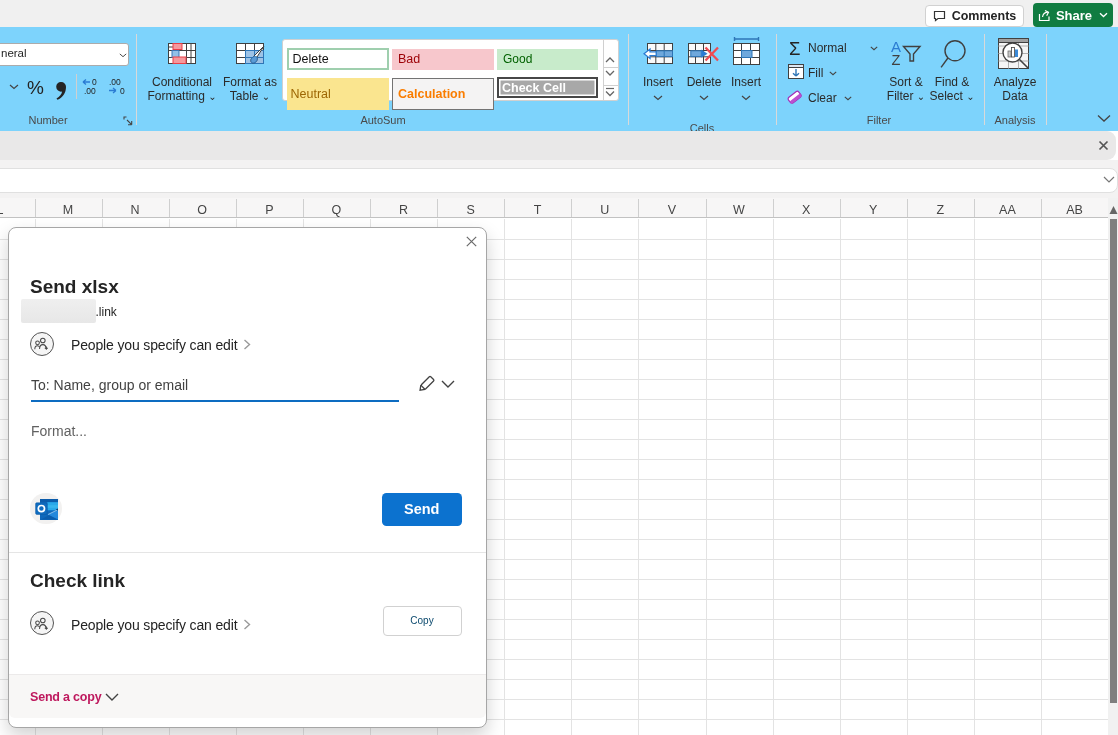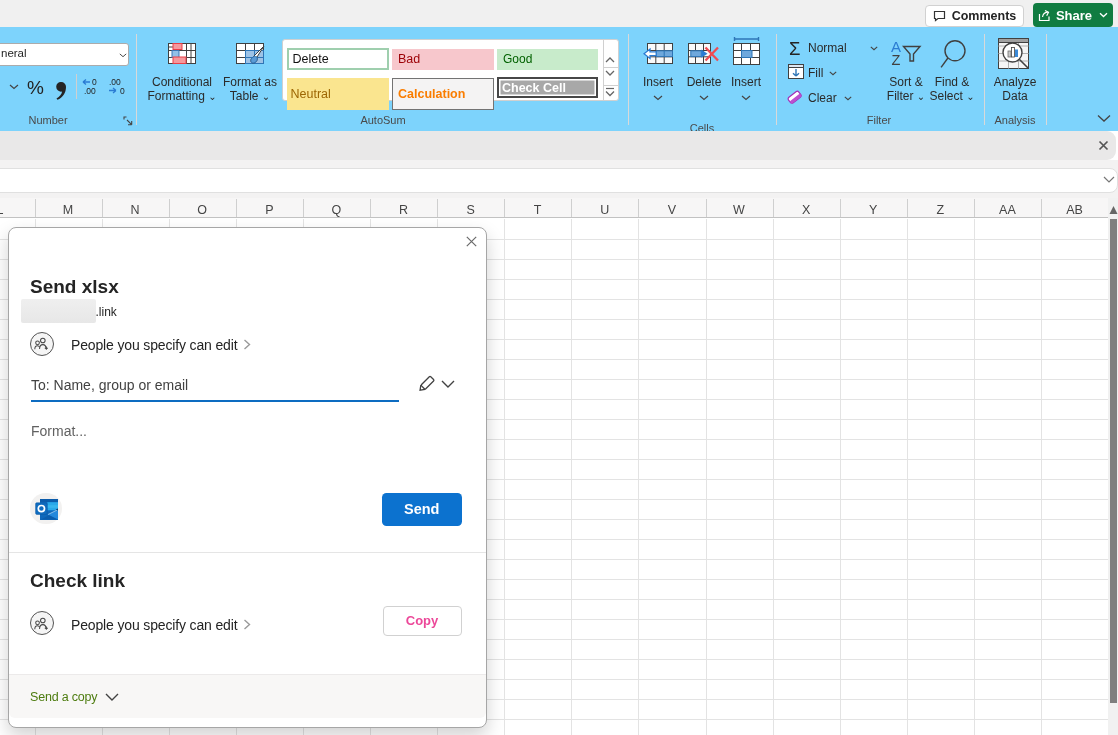--- a/index.html
+++ b/index.html
@@ -400,21 +400,21 @@
   <circle cx="4" cy="6.6" r="2.1" fill="none" stroke="#474747" stroke-width="1.15"></circle>
   <path d="M0.9 13.9 c0-2.4 1.2-3.9 3-3.9 c1.1 0 2 0.6 2.5 1.6" fill="none" stroke="#474747" stroke-width="1.15"></path>
   <path d="M12.2 12.6 h3.6 M14 10.8 v3.6" stroke="#474747" stroke-width="1.15"></path>
 </svg>
 <div class="abs" style="left:71px;top:616.8px;font-size:14px;letter-spacing:-0.15px;color:#242424">People you specify can edit</div>
 <svg class="abs" style="left:243px;top:619px" width="8" height="11" viewBox="0 0 8 11">
     <path d="M1.5 1 l5 4.5 l-5 4.5" fill="none" stroke="#9a9a9a" stroke-width="1.4"></path>
   </svg>
 
 <div class="abs" style="left:382.5px;top:605.5px;width:79px;height:30px;background:#fff;border:1px solid #d1d1d1;border-radius:4px;display:flex;align-items:center;justify-content:center">
-    <span style="color:#ec4899;font-size:13px;font-weight:bold">Copy</span>
+    <span style="color:#0c4a6e;font-size:10px;font-weight:normal">Copy</span>
   </div>
 
 <div class="abs" style="left:9px;top:673.8px;width:476.5px;height:1px;background:#eceaea"></div>
 <div class="abs" style="left:9px;top:674.8px;width:476.5px;height:43.5px;background:#f8f7f6;border-radius:0 0 6px 6px"></div>
-<div class="abs" style="left:30px;top:689.8px;font-size:12.5px;font-weight:normal;color:#4d7c0f;letter-spacing:-0.2px">Send a copy</div>
+<div class="abs" style="left:30px;top:689.8px;font-size:12.5px;font-weight:bold;color:#be185d;letter-spacing:-0.2px">Send a copy</div>
 <svg class="abs" style="left:105px;top:693px" width="14" height="9" viewBox="0 0 14 9">
     <path d="M1 1 l6 6 L13 1" fill="none" stroke="#424242" stroke-width="1.4"></path>
   </svg>
 
 </body></html>

